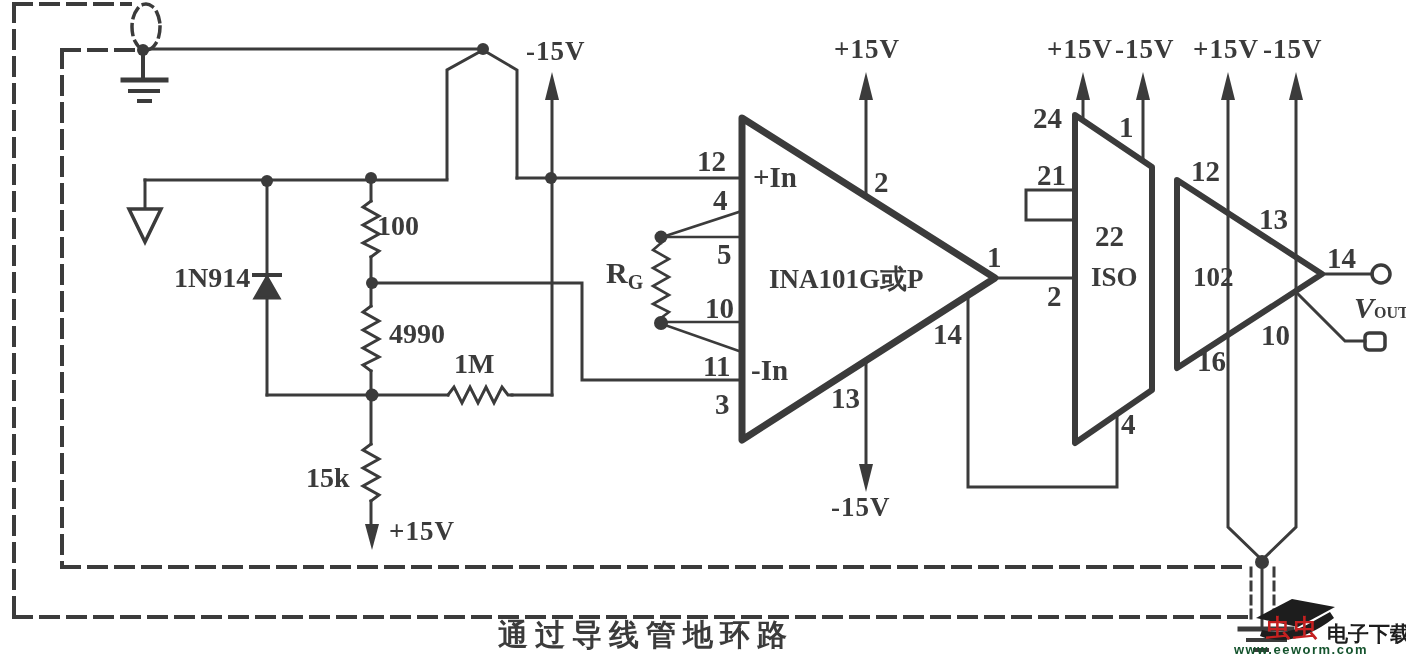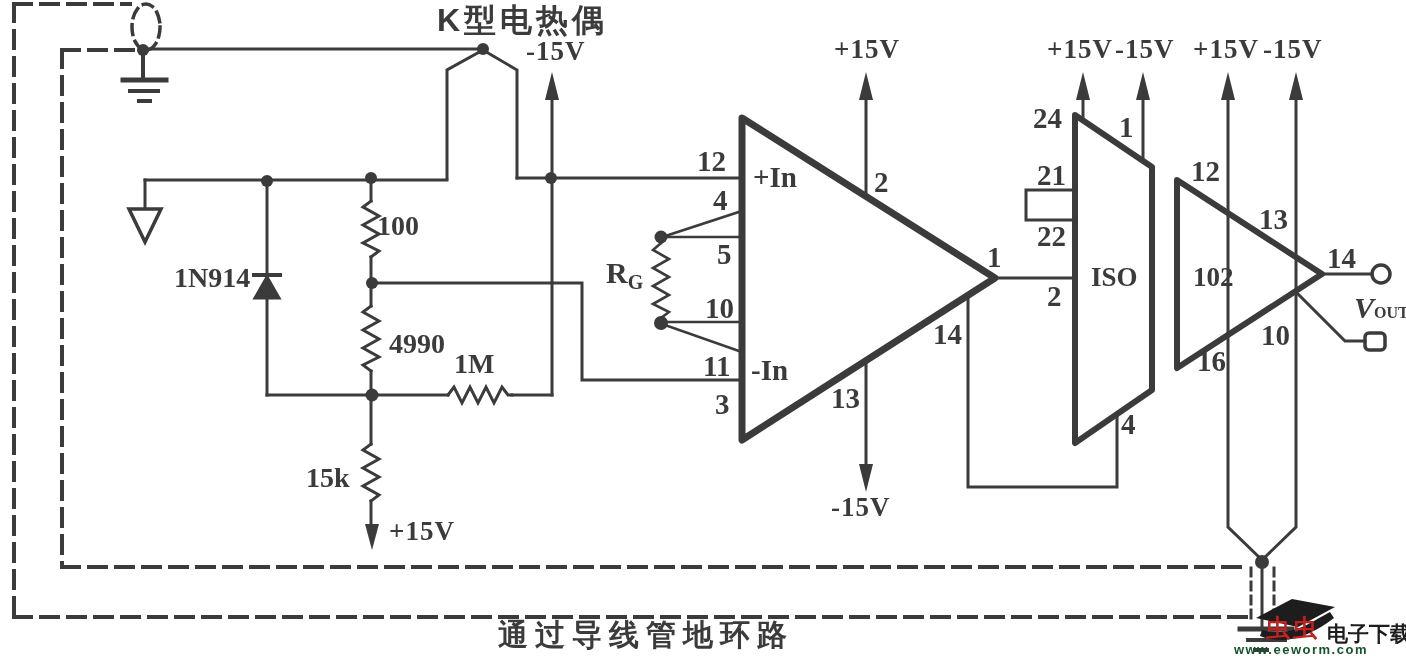--- a/index.html
+++ b/index.html
@@ -169,50 +169,50 @@
       <circle cx="661" cy="323" r="7"></circle>
       <circle cx="1262" cy="562" r="7"></circle>
     </g>
 
     <g fill="#1d1d1d" stroke="none">
       <polygon points="1256,618 1292,599 1335,607 1298,627"></polygon>
       <path d="M1262,630 Q1290,636 1312,622 L1330,612 L1334,618 Q1308,638 1284,640 Q1268,640 1260,636 Z"></path>
     </g>
   </svg>
 
-  <span class="lbl cjk title" style="left:437px;top:4px">K型电热偶</span>
   <span class="lbl sup" style="left:526px;top:38px">-15V</span>
 
   <span class="lbl val" style="left:174px;top:264px">1N914</span>
   <span class="lbl val" style="left:377px;top:212px">100</span>
-  <span class="lbl val" style="left:389px;top:330px">4990</span>
+  <span class="lbl val" style="left:389px;top:320px">4990</span>
   <span class="lbl val" style="left:454px;top:350px">1M</span>
   <span class="lbl val" style="left:306px;top:464px">15k</span>
   <span class="lbl sup" style="left:389px;top:518px">+15V</span>
 
   <span class="lbl" style="left:606px;top:258px"><span class="rg-main">R</span><span class="rg-sub">G</span></span>
 
   <span class="lbl pin" style="left:697px;top:147px">12</span>
   <span class="lbl pin" style="left:713px;top:186px">4</span>
   <span class="lbl pin" style="left:717px;top:240px">5</span>
   <span class="lbl pin" style="left:705px;top:294px">10</span>
   <span class="lbl pin" style="left:703px;top:352px">11</span>
   <span class="lbl pin" style="left:715px;top:390px">3</span>
   <span class="lbl pin" style="left:753px;top:163px">+In</span>
   <span class="lbl pin" style="left:751px;top:356px">-In</span>
   <span class="lbl pin" style="left:874px;top:168px">2</span>
   <span class="lbl pin" style="left:831px;top:384px">13</span>
   <span class="lbl pin" style="left:987px;top:243px">1</span>
   <span class="lbl pin" style="left:933px;top:320px">14</span>
+  <span class="lbl chip" style="left:769px;top:266px">INA101G或P</span>
   <span class="lbl sup" style="left:834px;top:36px">+15V</span>
   <span class="lbl sup" style="left:831px;top:494px">-15V</span>
 
   <span class="lbl pin" style="left:1033px;top:104px">24</span>
   <span class="lbl pin" style="left:1037px;top:161px">21</span>
-  <span class="lbl pin" style="left:1037px;top:222px">22</span>
+  <span class="lbl pin" style="left:1095px;top:222px">22</span>
   <span class="lbl pin" style="left:1047px;top:282px">2</span>
   <span class="lbl pin" style="left:1119px;top:113px">1</span>
   <span class="lbl pin" style="left:1121px;top:410px">4</span>
   <span class="lbl chip" style="left:1091px;top:264px">ISO</span>
   <span class="lbl sup" style="left:1047px;top:36px">+15V</span>
   <span class="lbl sup" style="left:1115px;top:36px">-15V</span>
 
   <span class="lbl pin" style="left:1191px;top:157px">12</span>
   <span class="lbl pin" style="left:1259px;top:205px">13</span>
   <span class="lbl pin" style="left:1327px;top:244px">14</span>

